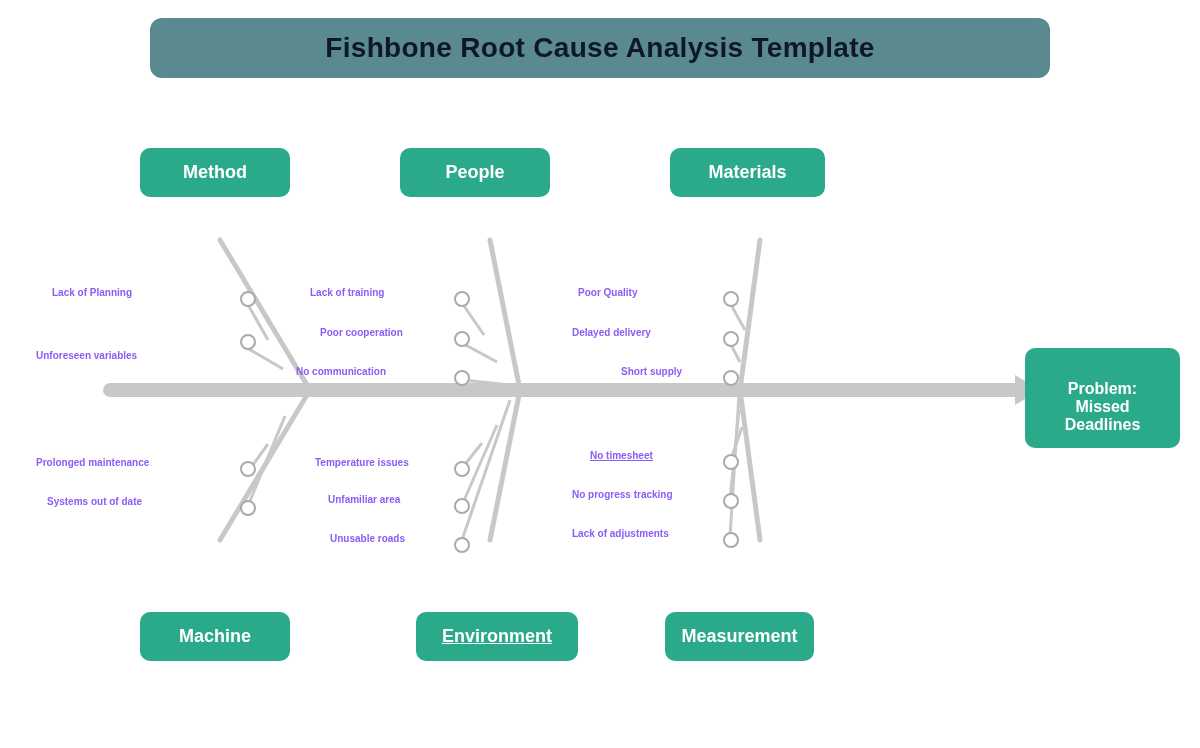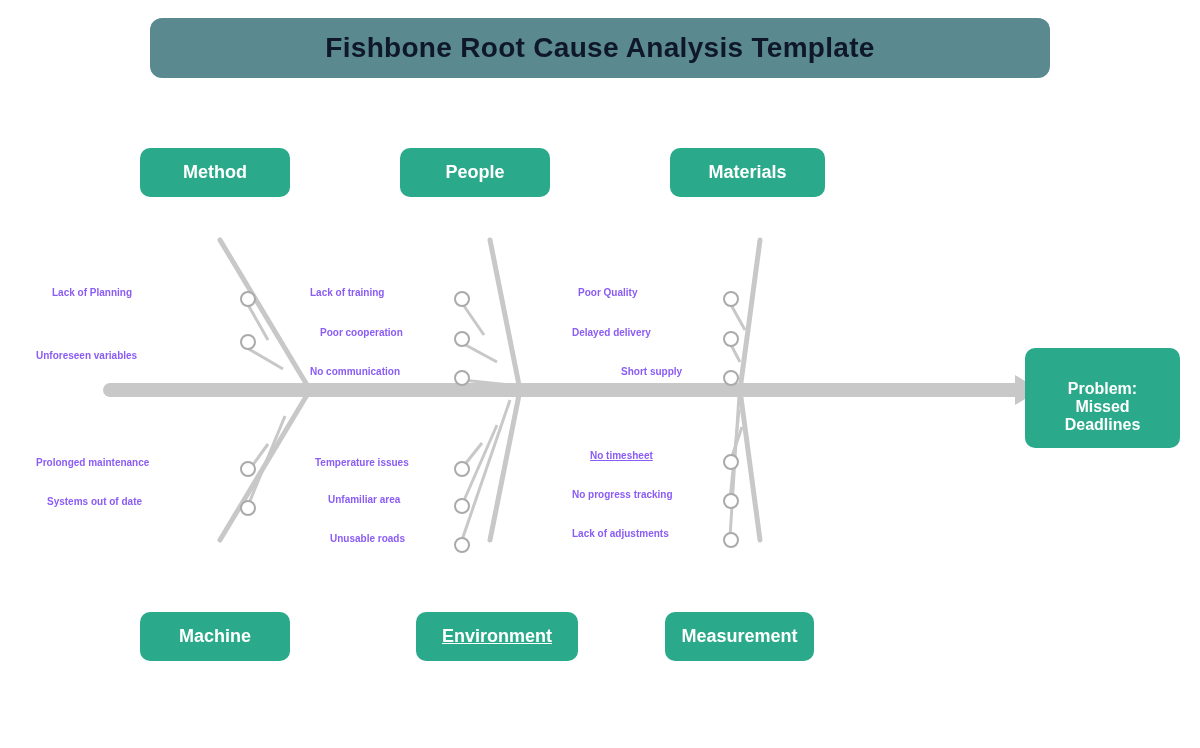--- a/index.html
+++ b/index.html
@@ -174,21 +174,21 @@
 
   <div class="cause-label" style="top:330px; left:36px;margin-top:20px;">Unforeseen variables</div>
   <div class="dot" style="top:334px; left:240px;"></div>
 
   <div class="cause-label" style="top:287px; left:310px;">Lack of training</div>
   <div class="dot" style="top:291px; left:454px;"></div>
 
   <div class="cause-label" style="top:327px; left:320px;">Poor cooperation</div>
   <div class="dot" style="top:331px; left:454px;"></div>
 
-  <div class="cause-label" style="top:366px; left:310px;">No communication</div>
+  <div class="cause-label" style="top:366px; left:296px;">No communication</div>
   <div class="dot" style="top:370px; left:454px;"></div>
 
   <div class="cause-label" style="top:287px; left:578px;">Poor Quality</div>
   <div class="dot" style="top:291px; left:723px;"></div>
 
   <div class="cause-label" style="top:327px; left:572px;">Delayed delivery</div>
   <div class="dot" style="top:331px; left:723px;"></div>
 
   <div class="cause-label" style="top:366px; left:586px;margin-left:35px;">Short supply</div>
   <div class="dot" style="top:370px; left:723px;"></div>

